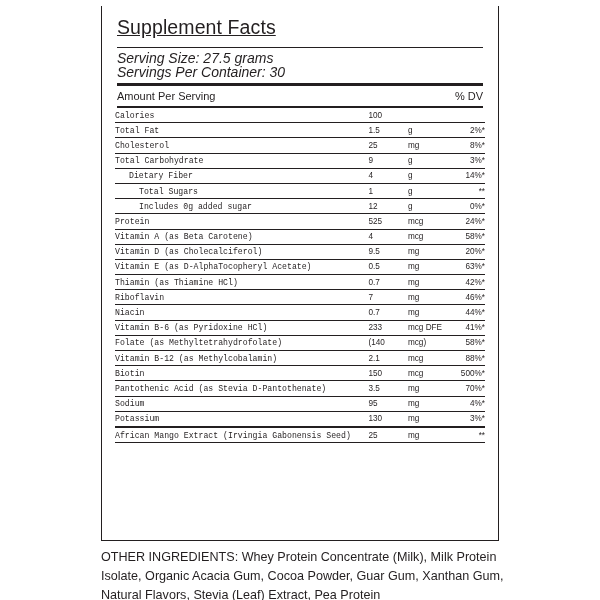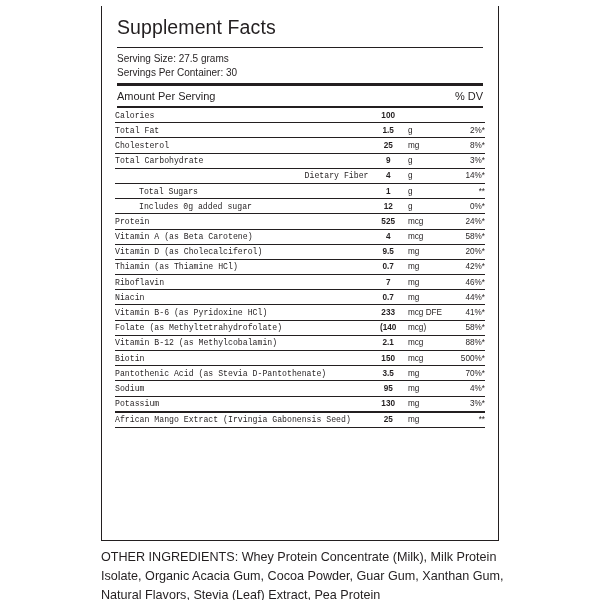--- a/index.html
+++ b/index.html
@@ -27,59 +27,61 @@
     border-left: 1px solid #231f20;
     border-right: 1px solid #231f20;
     box-sizing: border-box;
     padding: 0 13px;
   }
   .title {
     font-size: 19.5px;
     letter-spacing: 0.1px;
     margin: 10px 0 8px 2px;
     font-weight: normal;
+    text-decoration: underline;
   }
   .rule-thin {
     border-top: 1px solid #231f20;
     margin: 0 2px;
   }
   .rule-med {
     border-top: 2px solid #231f20;
     margin: 0 2px;
   }
   .rule-thick {
     border-top: 3.5px solid #231f20;
     margin: 0 2px;
   }
   .serving {
-    font-size: 10px;
+    font-size: 14px;
     line-height: 13.5px;
     margin: 4px 0 4px 2px;
+    font-style: italic;
   }
   .amount-row {
     display: flex;
     justify-content: space-between;
     font-size: 11px;
     padding: 4px 2px 4px 2px;
   }
   table.facts {
     width: 100%;
     border-collapse: collapse;
     font-size: 8.2px;
   }
   table.facts td {
     border-bottom: 1px solid #231f20;
     padding: 2.6px 0 2.6px 0;
     vertical-align: bottom;
     white-space: nowrap;
   }
   td.nm { padding-left: 3px; width: 236px; font-family: Liberation Mono, monospace; }
-  td.nm.ind1 { padding-left: 14px; text-align: right; }
+  td.nm.ind1 { padding-left: 14px; }
   td.nm.ind2 { padding-left: 24px; }
-  td.amt { text-align: center; width: 48px; padding-right: 4px; font-weight: bold; }
+  td.amt { text-align: left; width: 48px; padding-right: 4px; }
   td.unit { text-align: left; width: 42px; }
   td.dv  { text-align: right; width: 42px; padding-right: 3px; }
   tr.thick-top td { border-top: 2px solid #231f20; }
   .footnotes {
     font-size: 7.6px;
     line-height: 11px;
     margin: 6px 0 0 3px;
   }
   .bottom-rule {
     position: absolute;
@@ -178,20 +180,26 @@
           <td class="unit">mcg</td>
           <td class="dv">58%*</td>
         </tr>
         <tr>
           <td class="nm">Vitamin D (as Cholecalciferol)</td>
           <td class="amt">9.5</td>
           <td class="unit">mg</td>
           <td class="dv">20%*</td>
         </tr>
         <tr>
+          <td class="nm">Vitamin E (as D-AlphaTocopheryl Acetate)</td>
+          <td class="amt">0.5</td>
+          <td class="unit">mg</td>
+          <td class="dv">63%*</td>
+        </tr>
+        <tr>
           <td class="nm">Thiamin (as Thiamine HCl)</td>
           <td class="amt">0.7</td>
           <td class="unit">mg</td>
           <td class="dv">42%*</td>
         </tr>
         <tr>
           <td class="nm">Riboflavin</td>
           <td class="amt">7</td>
           <td class="unit">mg</td>
           <td class="dv">46%*</td>

